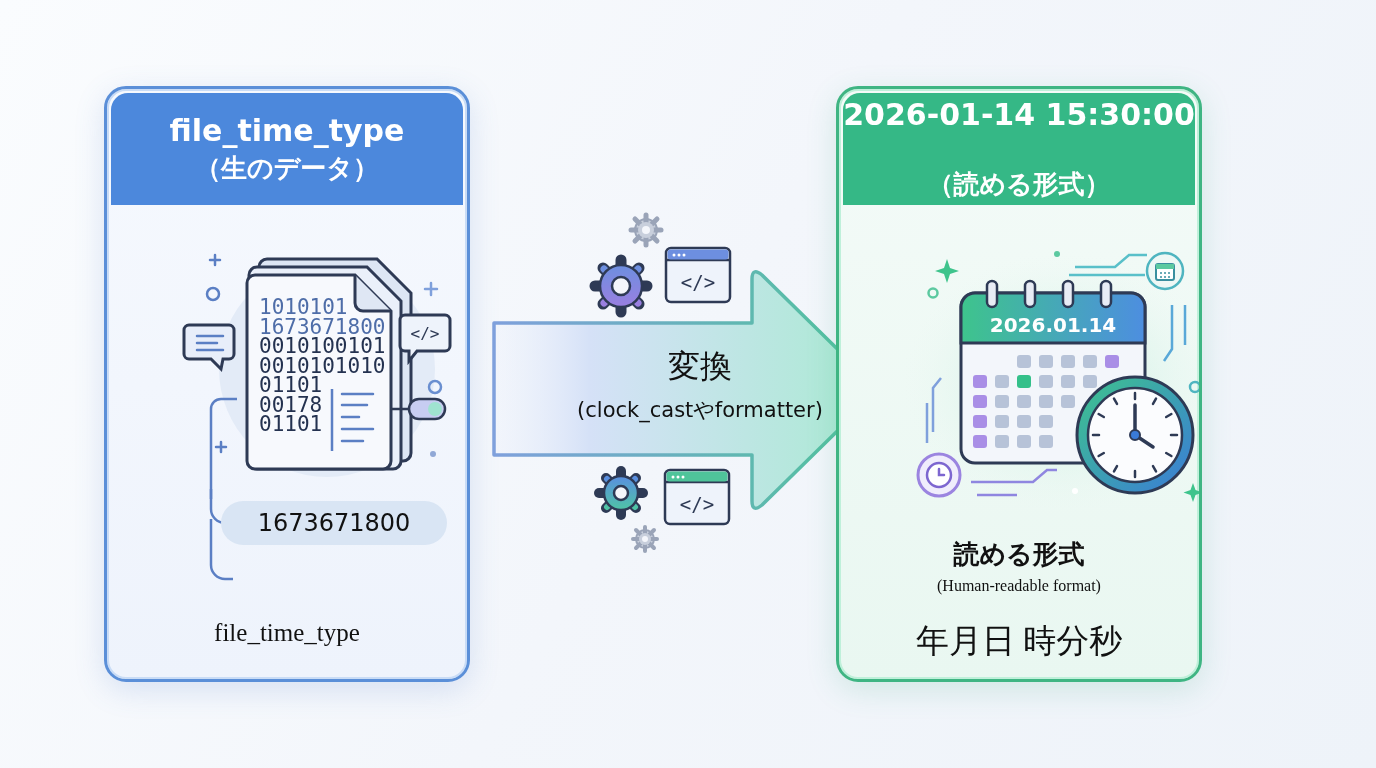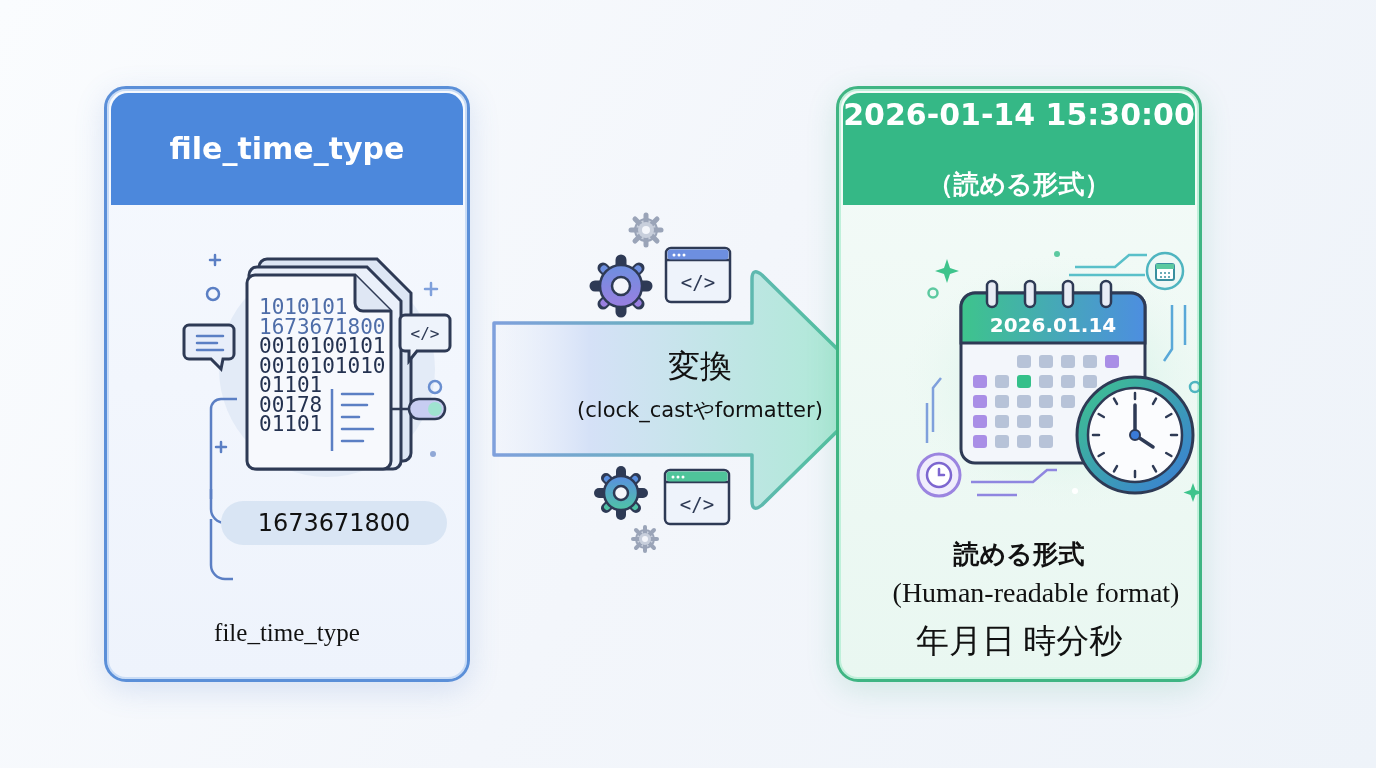--- a/index.html
+++ b/index.html
@@ -78,20 +78,21 @@
     text-align: center;
     color: #111;
   }
 </style>
 </head>
 <body>
 
 <div class="panel left">
   <div class="panel-header">
     <div class="t1">file_time_type</div>
+    <div class="t2">（生のデータ）</div>
   </div>
 
   <svg class="abs" style="left:70px;top:140px" width="290" height="270" viewBox="0 0 290 270">
     <circle cx="150" cy="140" r="108" fill="#e3ebf7"></circle>
 
     <path d="M38 26 v10 M33 31 h10" stroke="#5b7fc4" stroke-width="2.5" stroke-linecap="round"></path>
     <path d="M254 54 v12 M248 60 h12" stroke="#7fa0dc" stroke-width="2.5" stroke-linecap="round"></path>
     <circle cx="36" cy="65" r="6" fill="none" stroke="#5b7fc4" stroke-width="2.5"></circle>
     <circle cx="258" cy="158" r="6" fill="none" stroke="#6a8fd0" stroke-width="2.5"></circle>
     <circle cx="256" cy="225" r="3" fill="#90a8d6"></circle>
@@ -366,15 +367,15 @@
           <line x1="-31.17691453623979" y1="-18.000000000000004" x2="-36.373066958946424" y2="-21.000000000000004"></line>
           <line x1="-18.000000000000014" y1="-31.17691453623978" x2="-21.000000000000018" y2="-36.37306695894641"></line>
         </g>
       <line x1="0" y1="0" x2="0" y2="-30" stroke="#2e3a55" stroke-width="3.5" stroke-linecap="round"></line>
       <line x1="0" y1="0" x2="18" y2="12" stroke="#2e3a55" stroke-width="3.5" stroke-linecap="round"></line>
       <circle r="5" fill="#3a7bd8" stroke="#2e3a55" stroke-width="2"></circle>
     </g>
   </svg>
 
   <div class="caption" style="top:448px;font-size:26px;font-weight:bold;">読める形式</div>
-  <div class="caption" style="top:488px;font-size:28px;margin-left:17px;">(Human-readable format)</div>
+  <div class="caption" style="top:488px;font-size:16px;">(Human-readable format)</div>
   <div class="caption" style="top:530px;font-size:33px;">年月日 時分秒</div>
 </div>
 
 </body></html>

